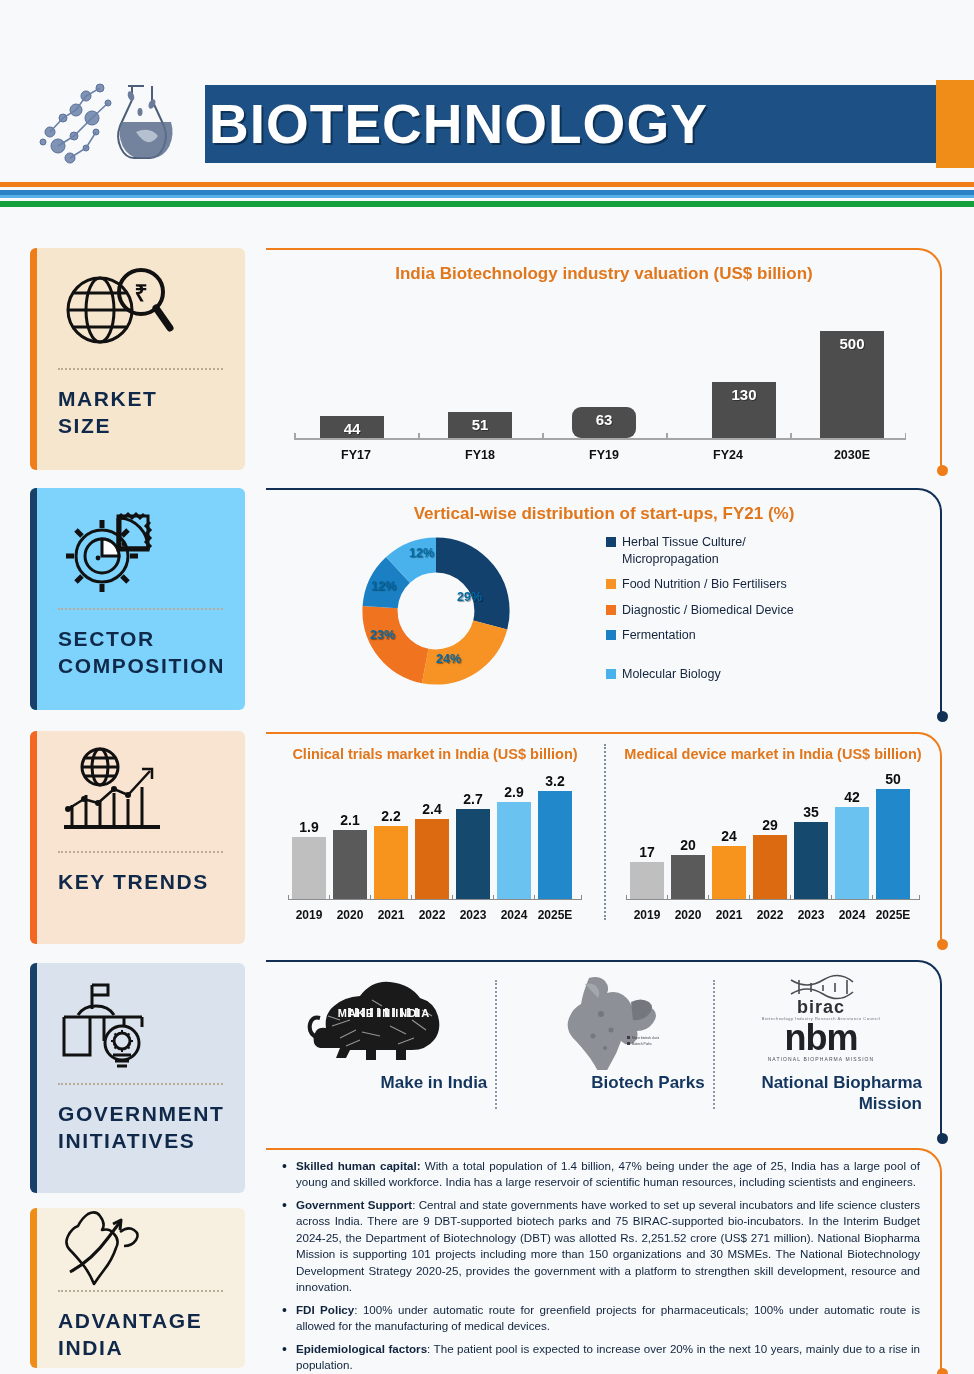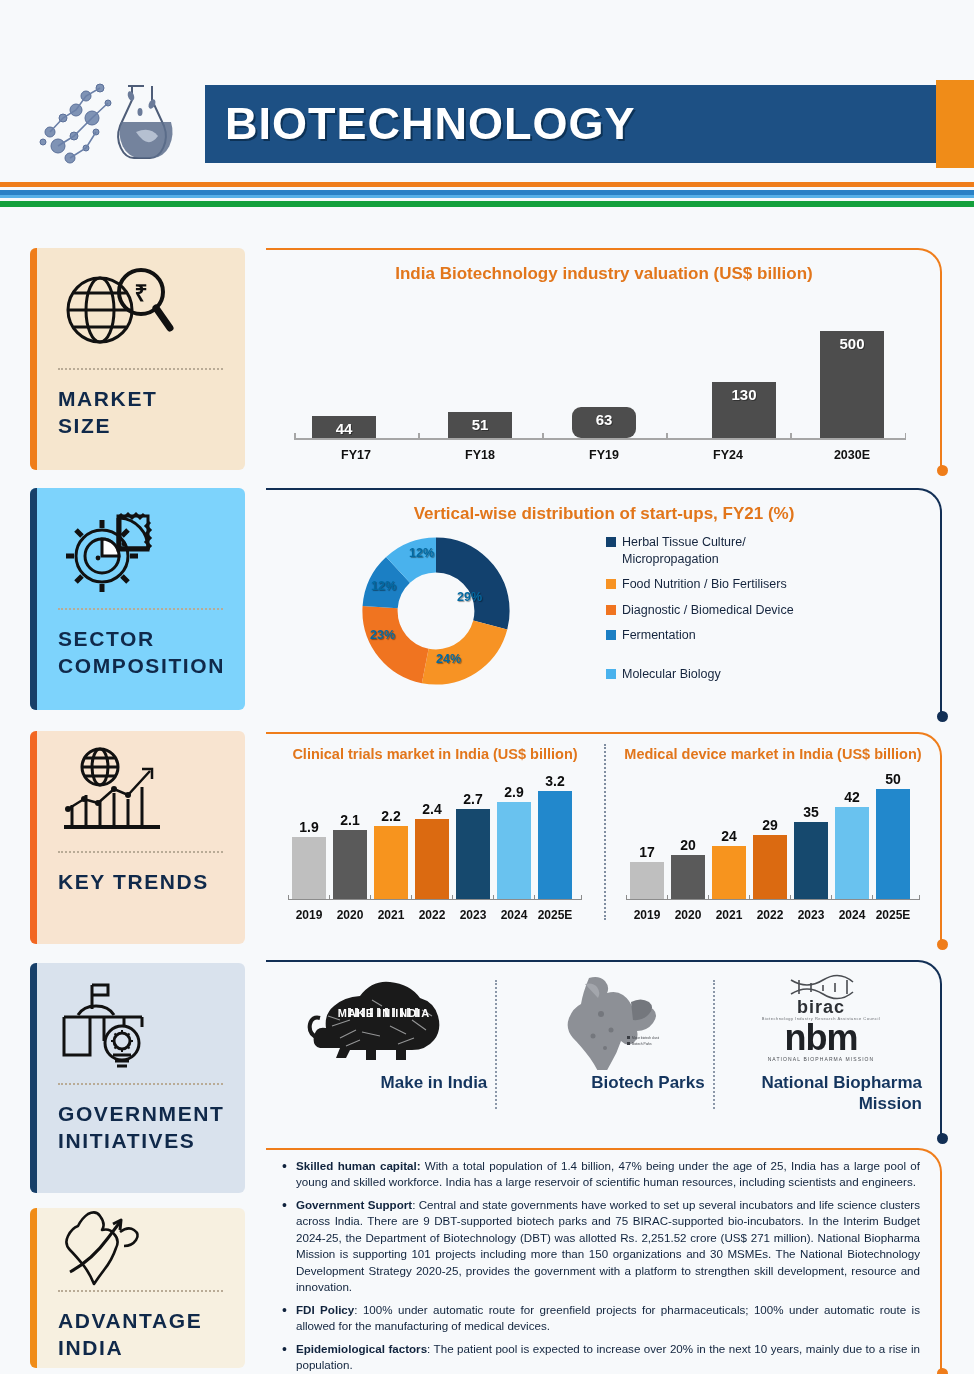--- a/index.html
+++ b/index.html
@@ -14,22 +14,22 @@
   
   .header { position: relative; height: 185px; }
   .logo-art { position: absolute; left: 28px; top: 70px; width: 170px; height: 100px; }
   .title-bar {
     position: absolute; left: 205px; top: 85px;
     width: 737px; height: 78px;
     background: #1d5084;
     display: flex; align-items: center;
   }
   .title-bar .title-text {
-    color: #ffffff; font-size: 45px; font-weight: bold;
-    letter-spacing: 1px; padding-left: 20px;
+    color: #ffffff; font-size: 55px; font-weight: bold;
+    letter-spacing: 1px; padding-left: 4px;
     text-shadow: 2px 2px 0 #0d3256;
   }
   .title-accent {
     position: absolute; left: 936px; top: 80px;
     width: 38px; height: 88px; background: #f08c18;
   }
   .stripes { position: absolute; left: 0; top: 182px; width: 974px; }
   .stripe { height: 5px; width: 100%; }
   .stripe.orange { background: #ef7d1a; }
   .stripe.gap { background: #f7f9fb; height: 3px; }
@@ -352,21 +352,21 @@
     <div class="mkt-chart">
       <div class="mkt-axis">
         <div class="tick" style="left:0"></div>
         <div class="tick" style="left:124px"></div>
         <div class="tick" style="left:248px"></div>
         <div class="tick" style="left:372px"></div>
         <div class="tick" style="left:496px"></div>
         <div class="tick" style="right:0"></div>
       </div>
 
-      <div class="mkt-bar" style="left:18px;height:22px;">
+      <div class="mkt-bar" style="left:26px;height:22px;">
         <span class="val">44</span>
         </div>
       <div class="mkt-lab" style="left:22px;">FY17</div>
 
       <div class="mkt-bar" style="left:154px;height:26px;">
         <span class="val">51</span>
         </div>
       <div class="mkt-lab" style="left:146px;">FY18</div>
 
       <div class="mkt-bar" style="left:278px;height:31px;border-radius:9px;">

